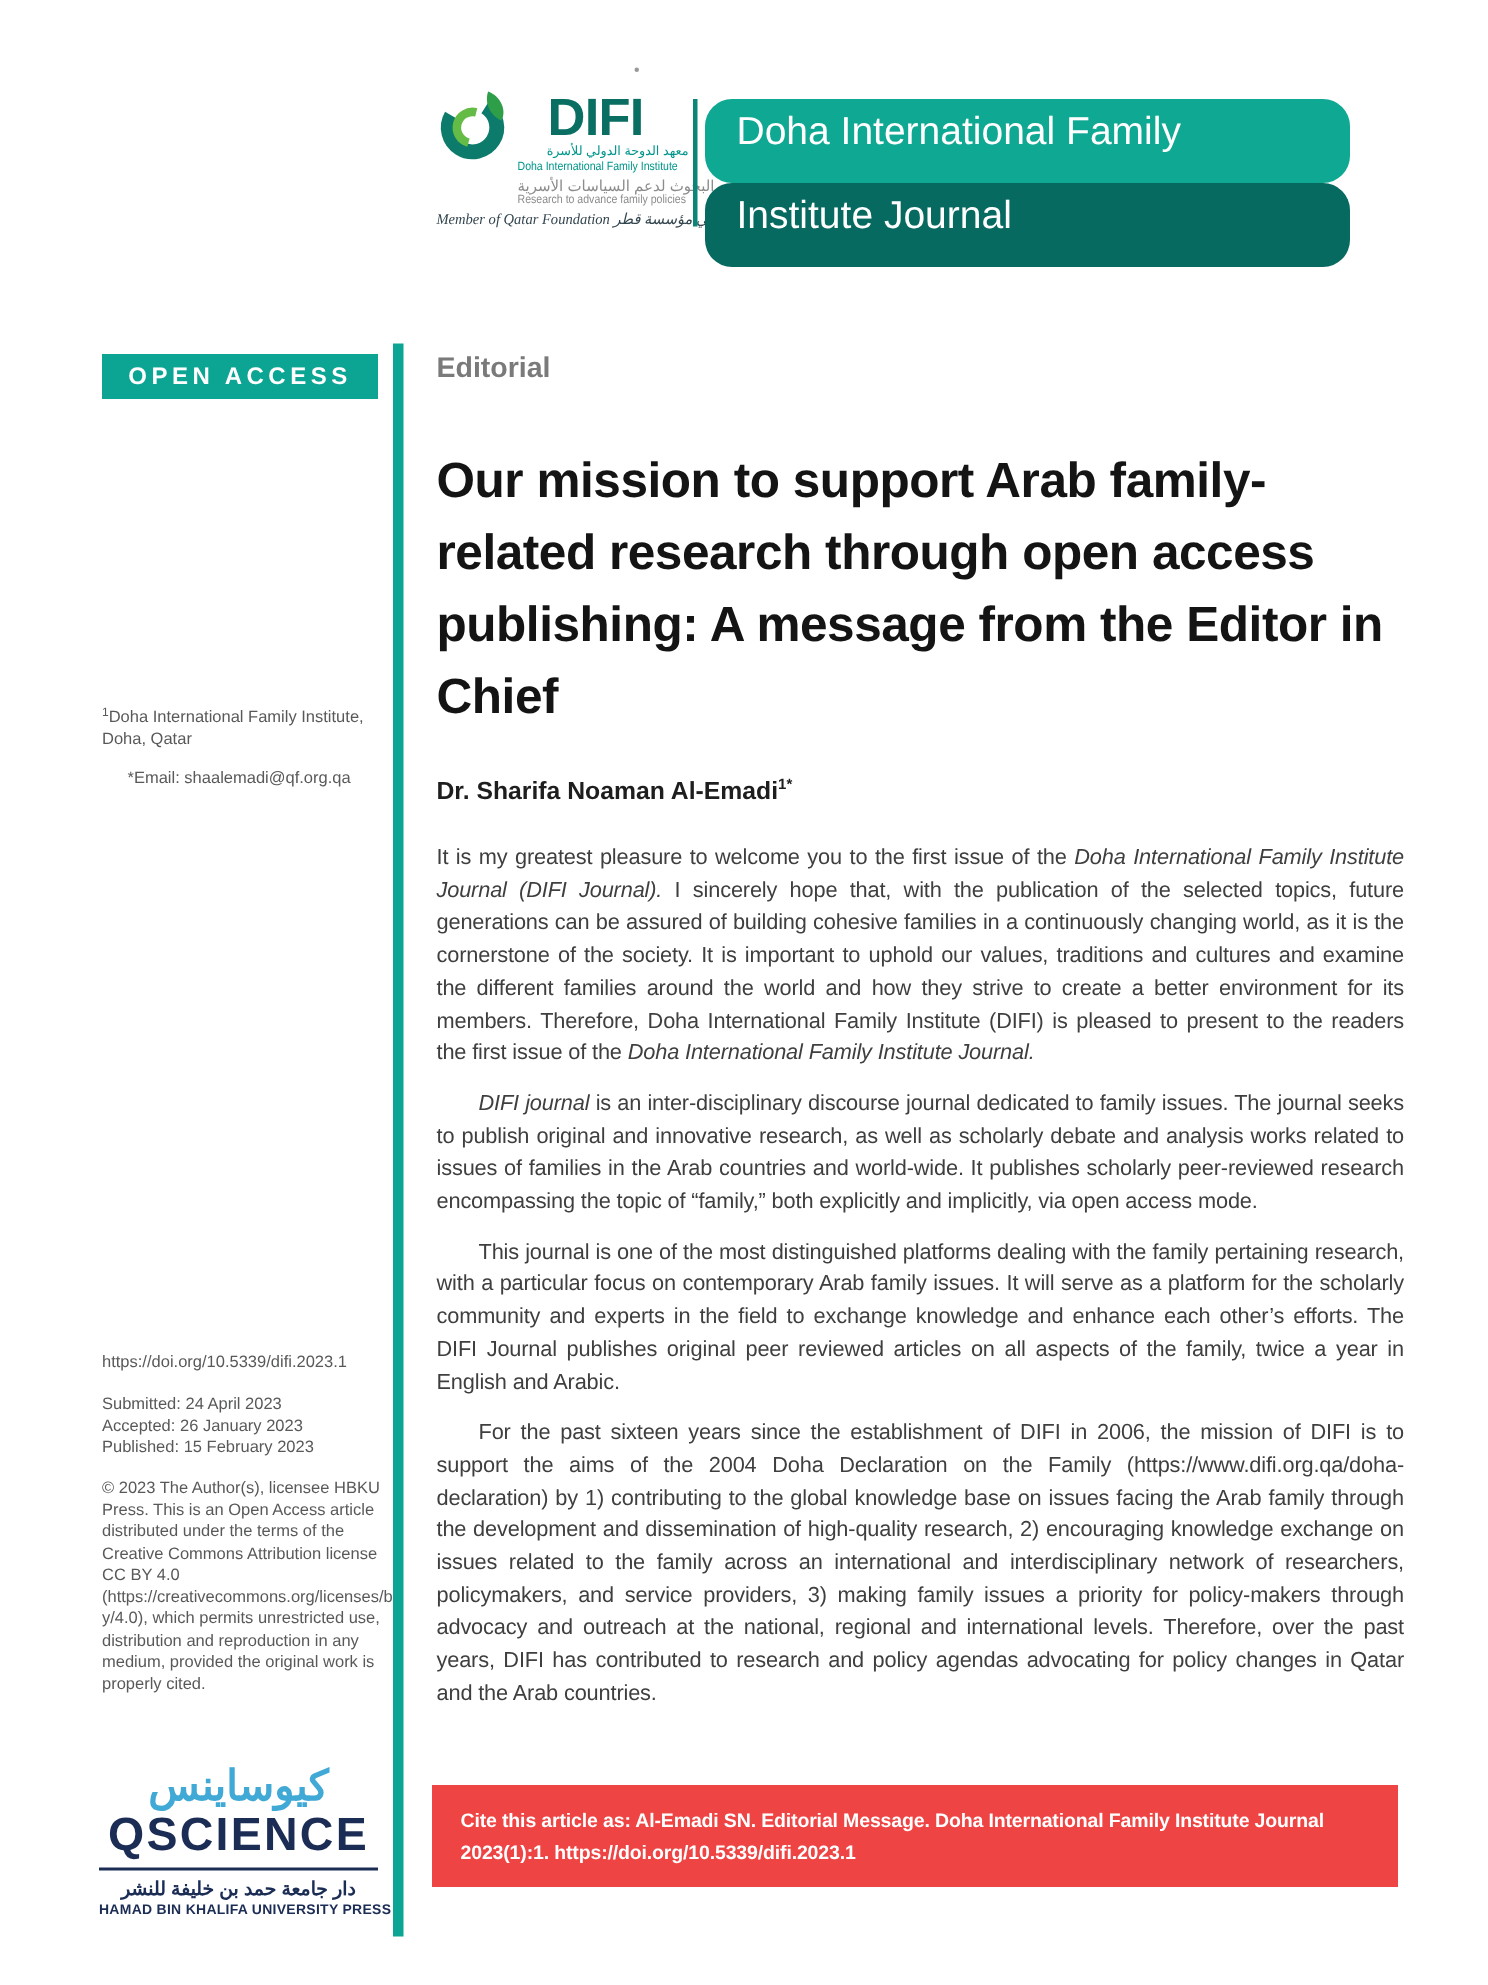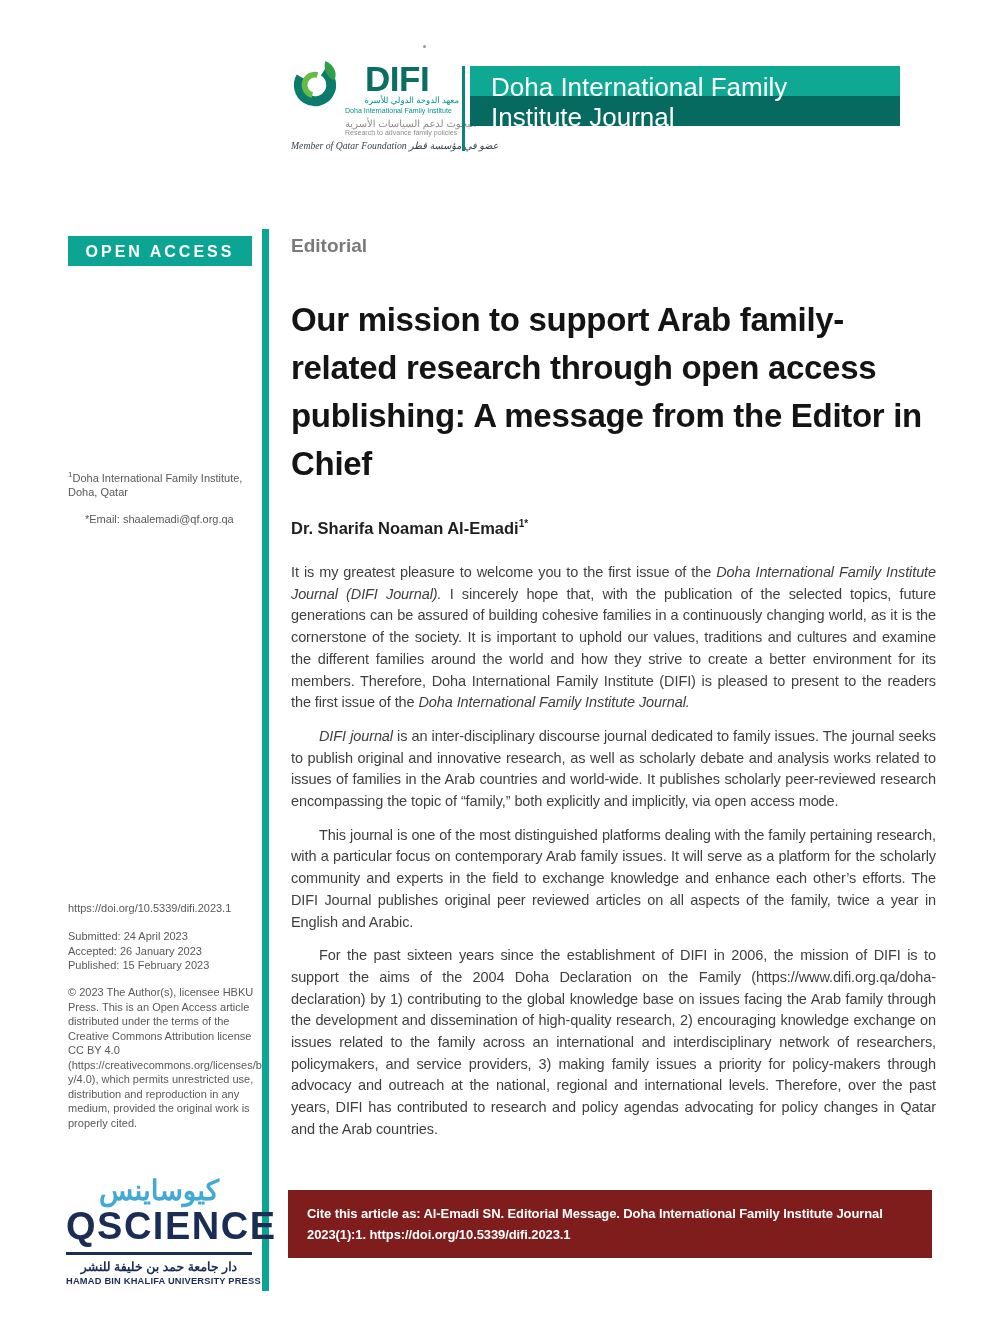--- a/index.html
+++ b/index.html
@@ -17,22 +17,22 @@
                transform:scaleX(.88); transform-origin:left; white-space:nowrap; }
   .tagline-ar{ position:absolute; left:345px; top:118px; font-size:10px; color:#8C8C8C; direction:rtl; }
   .tagline-en{ position:absolute; left:345px; top:128px; font-size:8px; color:#8C8C8C;
                transform:scaleX(.88); transform-origin:left; white-space:nowrap; }
   .member-line{ position:absolute; left:291px; top:140px; font-family:"Liberation Serif", serif;
                 font-style:italic; font-size:10px; color:#33454E; white-space:nowrap;
                 transform:scaleX(.97); transform-origin:left; }
   .logo-divider{ position:absolute; left:462px; top:66px; width:2.5px; height:85px; background:#0A8577; }
 
   .banner { position:absolute; left:470px; top:66px; width:430px; height:84px; color:#fff; }
-  .banner-top, .banner-bottom { height:30px; line-height:42px; padding-left:21px;
-                 font-size:26px; font-weight:400; white-space:nowrap; }
+  .banner-top, .banner-bottom { height:56px; line-height:42px; padding-left:21px;
+                 font-size:26px; font-weight:400; white-space:nowrap;border-radius:18px; }
   .banner-top    { background:#0FA893; }
   .banner-bottom { background:#076A60; }
 
   .stray-dot { position:absolute; left:423px; top:45px; width:3px; height:3px;
                background:#999; border-radius:50%; }
 
   
   .open-access { position:absolute; left:68px; top:236px; width:184px; height:30px;
                  background:#0CA593; color:#fff; font-weight:bold; font-size:16px;
                  letter-spacing:3px; text-align:center; line-height:31px; }
@@ -53,28 +53,28 @@
   .author-line   { position:absolute; left:291px; top:518px; font-size:16.5px; font-weight:bold; color:#1E1E1E; }
   .author-line sup { font-size:10px; }
 
   .article-body  { position:absolute; left:291px; top:562px; width:645px; }
   .article-body p{ font-size:14.5px; line-height:21.7px; text-align:justify; color:#3F3F3F;
                    margin:0 0 12px 0; letter-spacing:-0.1px; }
   .article-body p.indent { text-indent:28px; }
   .article-body em { font-style:italic; }
 
   .cite-box { position:absolute; left:288px; top:1190px; width:644px; min-height:68px;
-              background:#7f1d1d; padding:13px 19px; }
+              background:#ef4444; padding:13px 19px; }
   .cite-box div { color:#fff; font-weight:bold; font-size:13px; line-height:21px; letter-spacing:-0.1px; }
 
   
   .qscience { position:absolute; left:66px; top:1146px; width:186px; }
   .qs-ar    { color:#41A9D5; font-size:28px; font-weight:bold; text-align:center;
               line-height:1.15; direction:rtl;margin-top:29px; }
-  .qs-en    { color:#1B2C55; font-size:38px; font-weight:bold; letter-spacing:1.5px;
+  .qs-en    { color:#1B2C55; font-size:31px; font-weight:bold; letter-spacing:1.5px;
               line-height:1.05; text-align:center; }
   .qs-rule  { height:2.5px; background:#1B2C55; margin-top:5px; }
   .qs-press-ar { color:#1B2C55; font-size:12.5px; font-weight:bold; text-align:center;
                  margin-top:4px; direction:rtl; }
   .qs-press-en { color:#1B2C55; font-size:9.3px; font-weight:bold; letter-spacing:0.2px;
                  text-align:center; margin-top:2px; white-space:nowrap; }
 </style>
 </head>
 <body>
 

